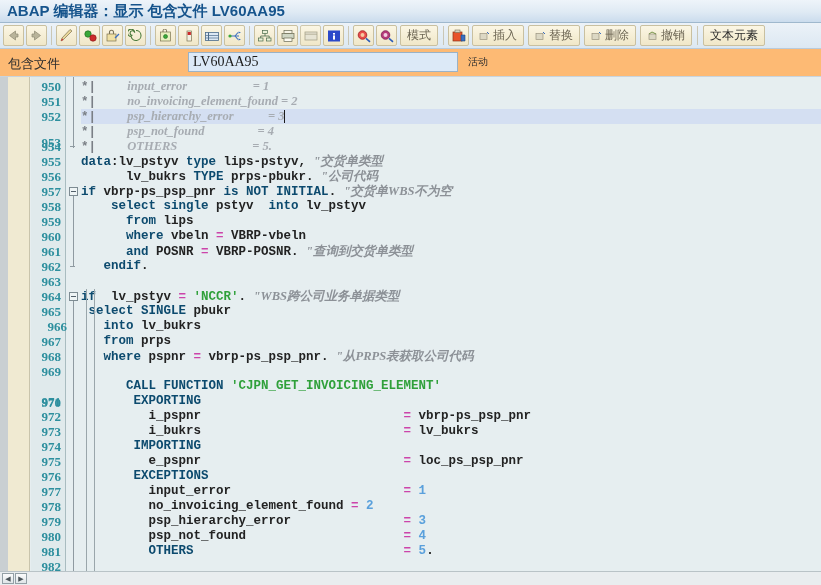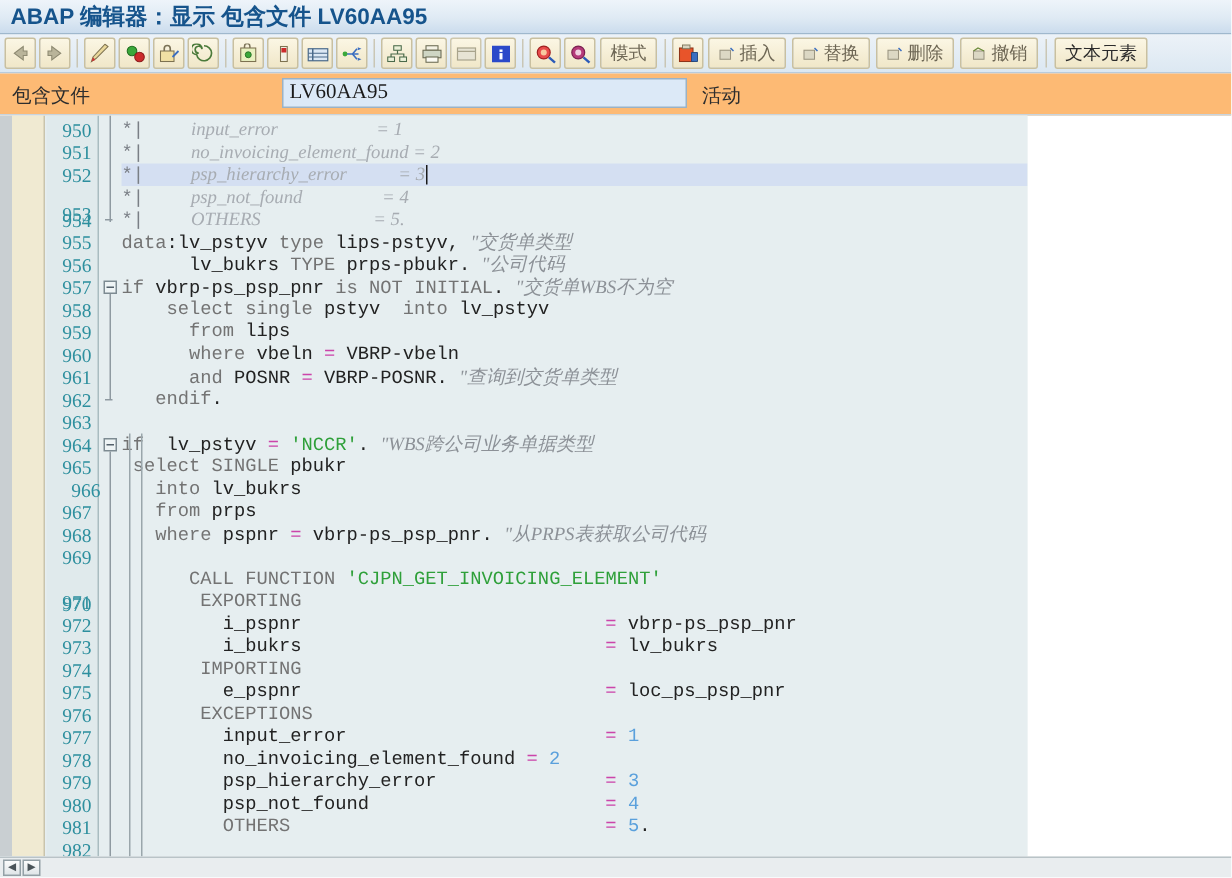--- a/index.html
+++ b/index.html
@@ -118,31 +118,32 @@
     color: #1a1a1a;
     font-family: "Liberation Serif", serif;
     font-size: 14px;
     padding: 0 4px;
     line-height: 18px;
     outline: none;
   }
   .hdr-status {
     position: absolute;
     left: 468px; top: 6px;
-    font-size: 13px;
+    font-size: 10px;
     color: #2e2e2e;
   }
 
   
   .editor {
     position: absolute;
     left: 0; top: 77px;
-    width: 685px; height: 494px;
+    width: 821px; height: 494px;
     background: #e6eef0;
     overflow: hidden;
+    font-weight: bold;
   }
   .margin-strip {
     position: absolute;
     left: 0; top: 0;
     width: 8px; height: 494px;
     background: #c9cfd2;
   }
   .margin-strip2 {
     position: absolute;
     left: 8px; top: 0;
@@ -195,21 +196,21 @@
     color: #1c1c1c;
   }
   .hl-bg {
     position: absolute;
     left: 0; width: 100%;
     height: 15px;
     background: #d4dff2;
   }
 
   
-  .kw   { color: #737373; }
+  .kw   { color: #0c4a6e; }
   .id   { color: #222222; }
   .op   { color: #cc44aa; }
   .num  { color: #5aa0dc; }
   .str  { color: #2fa03a; }
   .cmt  { color: #8c9197; font-style: italic; font-family: "Liberation Serif", serif; font-size: 12.5px;}
   .cmtc { color: #a7acb2; font-style: italic; font-family: "Liberation Serif", serif; font-size: 12.5px;}
   .star { color: #7a7f86; }
 
   
   .fold-box {

